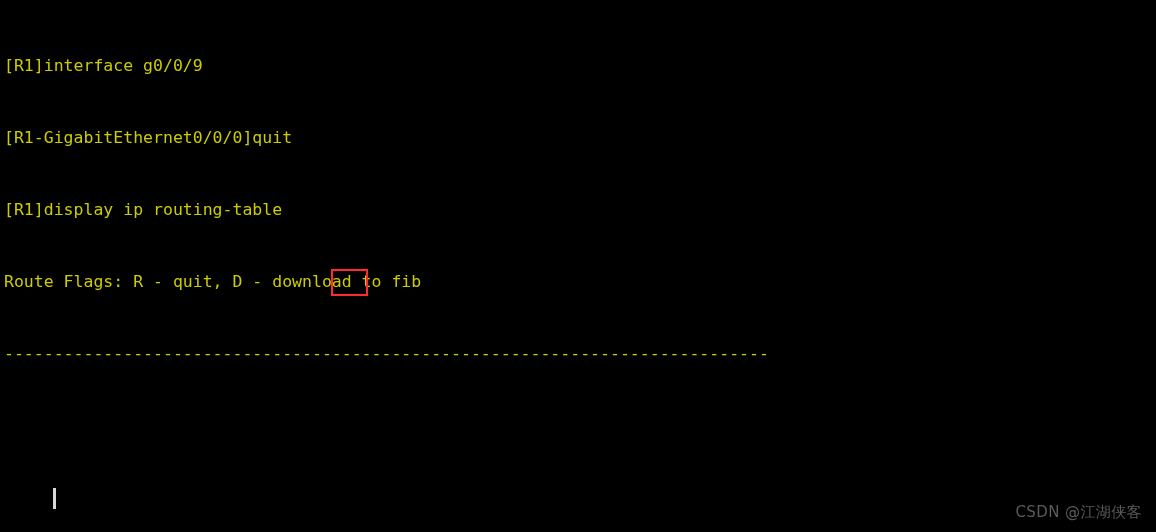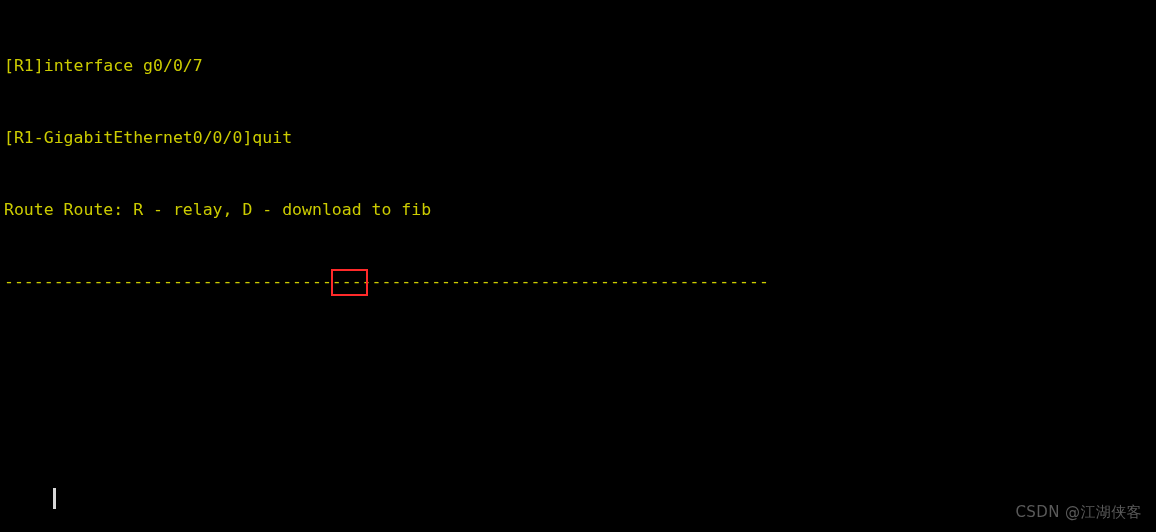--- a/index.html
+++ b/index.html
@@ -70,23 +70,24 @@
     letter-spacing: 0.4px;
     white-space: pre;
   }
 </style>
 </head>
 <body>
 
 <div id="terminal">
 
   <div id="screen">
-    <div class="line">[R1]interface g0/0/7</div>
+    <div class="line">[R1]interface g0/0/9</div>
     <div class="line">[R1-GigabitEthernet0/0/0]quit</div>
-    <div class="line">Route Route: R - relay, D - download to fib</div>
+    <div class="line">[R1]display ip routing-table</div>
+    <div class="line">Route Flags: R - quit, D - download to fib</div>
     <div class="line">-----------------------------------------------------------------------------</div>
     
     
     
     
     
     
     
     
     

